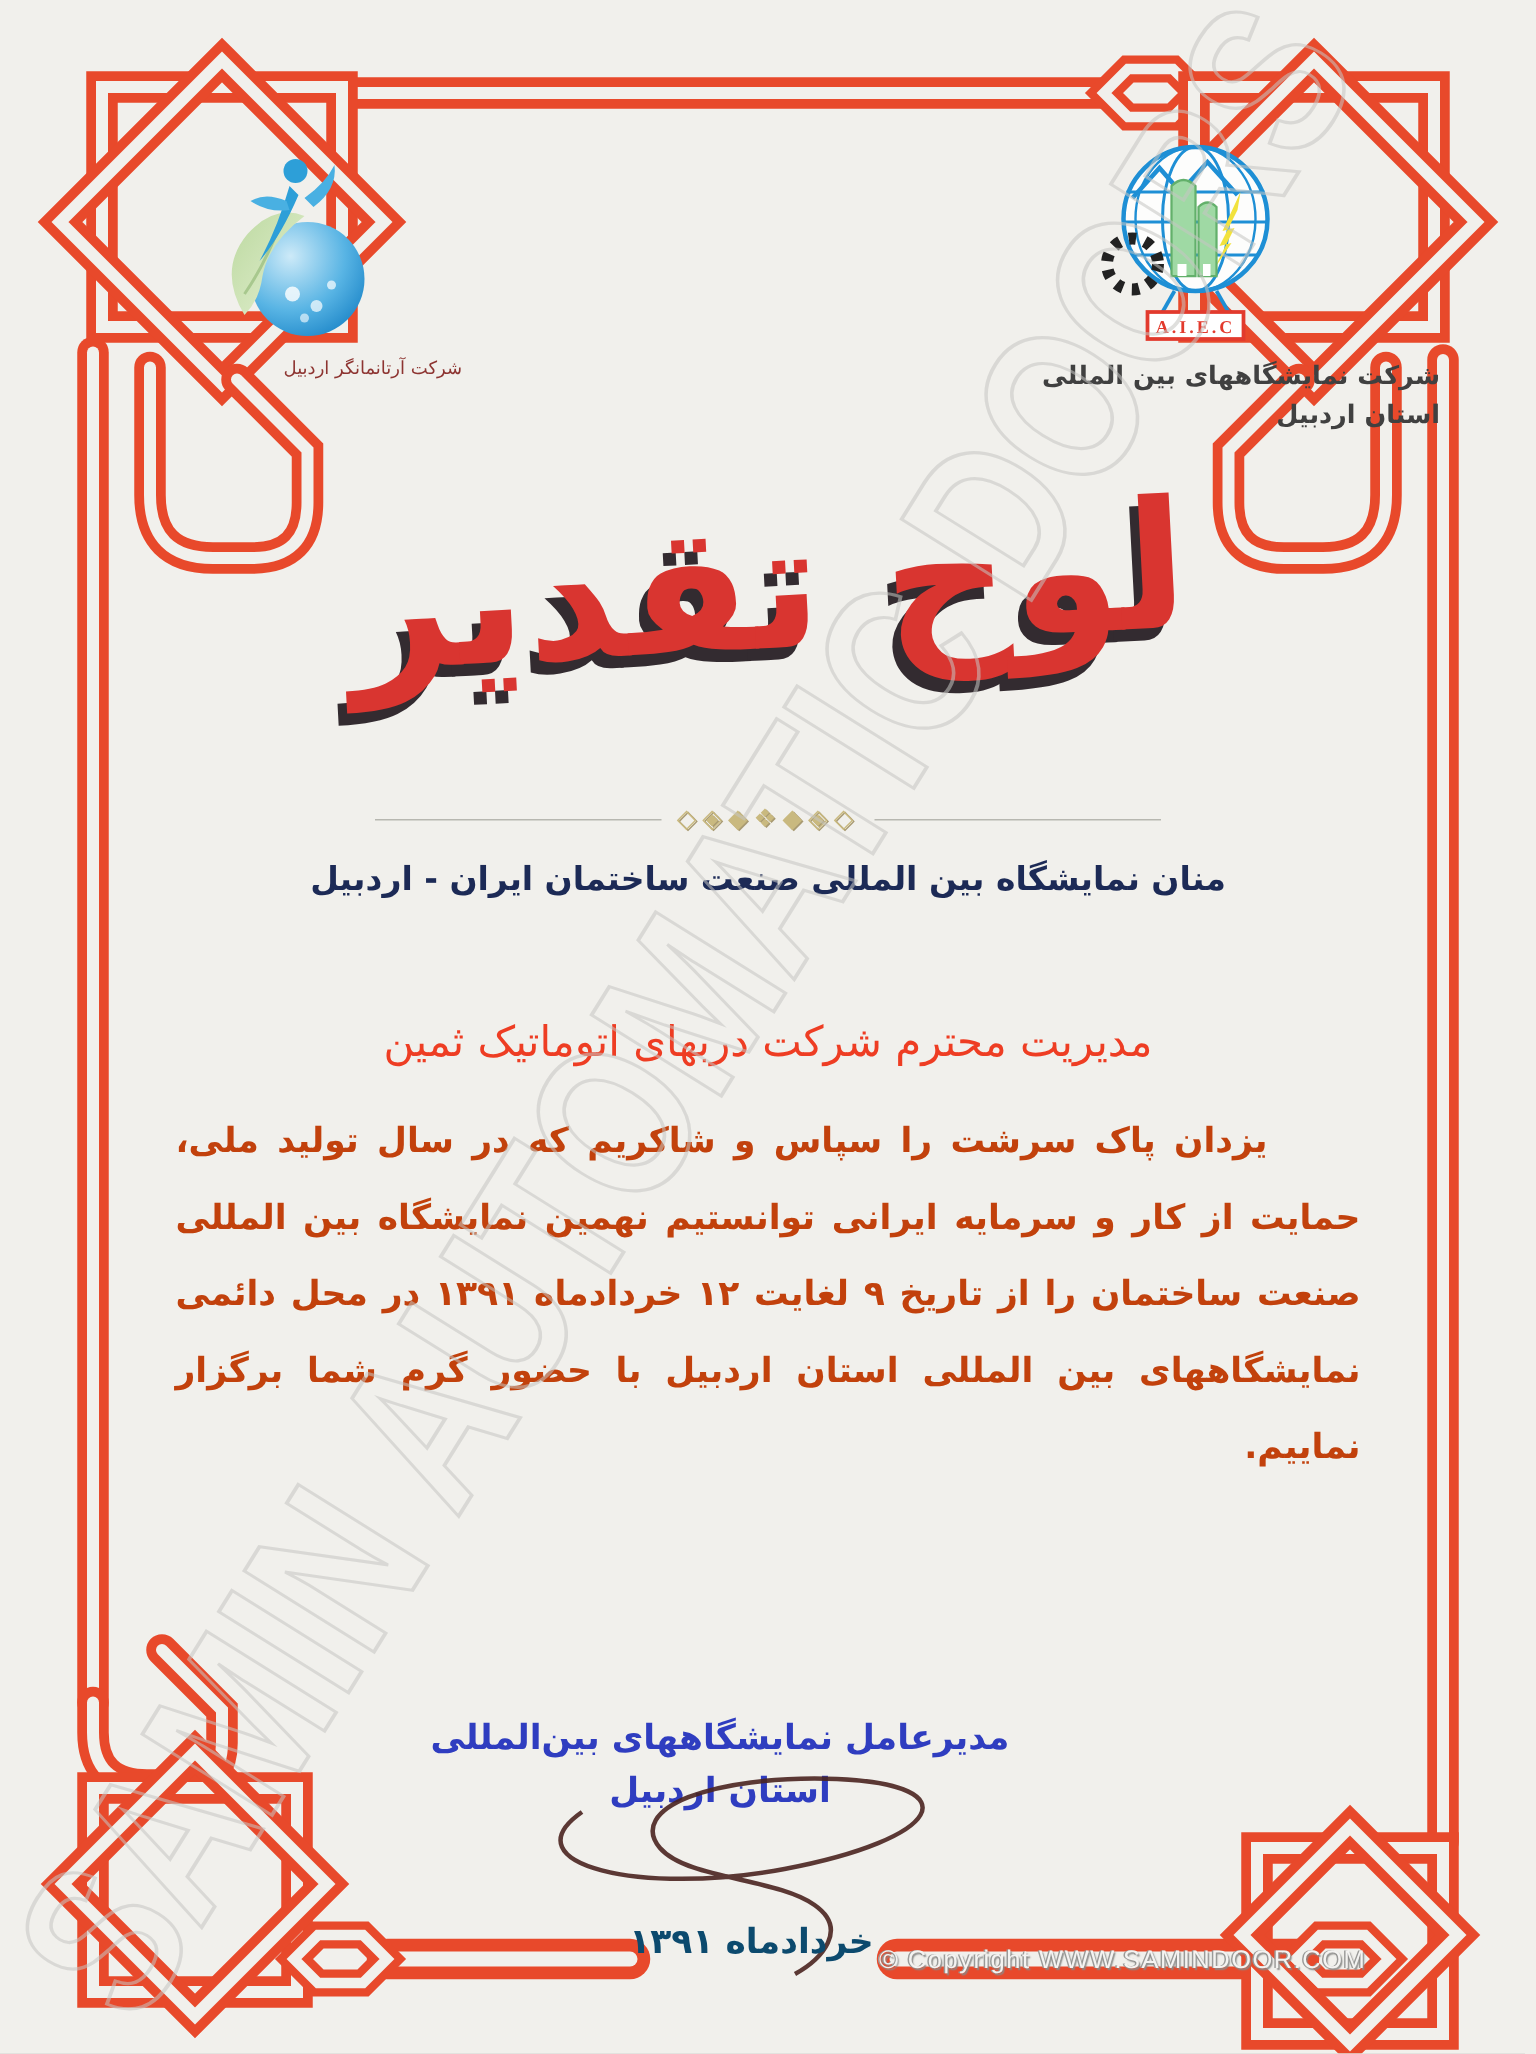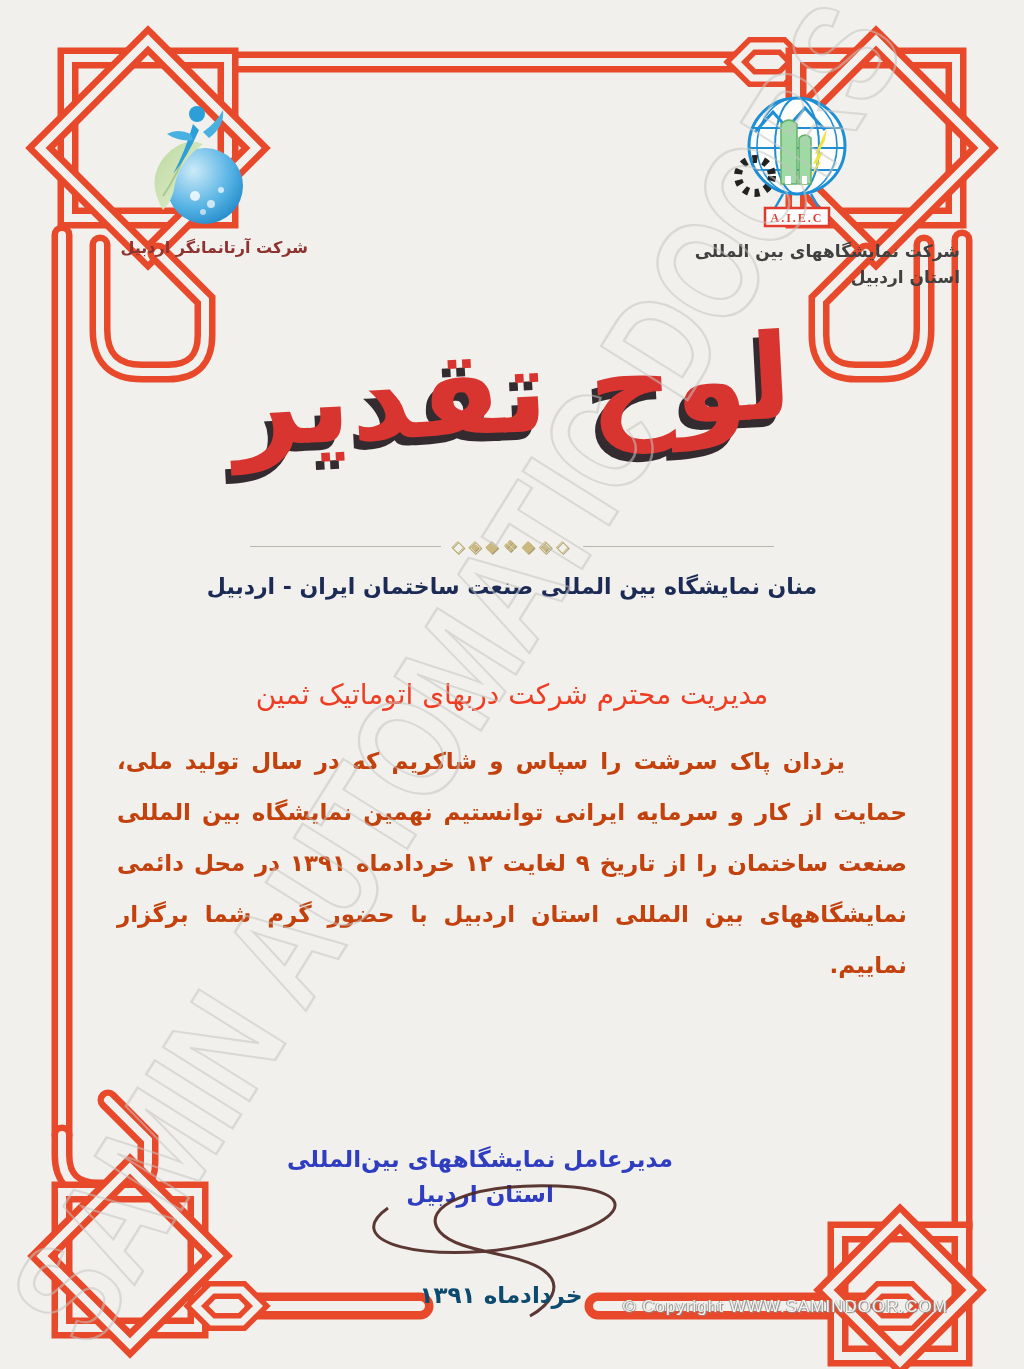--- a/index.html
+++ b/index.html
@@ -12,21 +12,21 @@
   .layer{position:absolute; inset:0; pointer-events:none;}
   .border-svg{z-index:2;}
   .watermark-svg{z-index:5; opacity:.55;}
   .content{position:absolute; inset:0; z-index:3;}
 
   
   .org{position:absolute; text-align:right;}
   .org-left{left:78px; top:100px; width:230px;}
   .org-right{left:630px; top:88px; width:330px;}
   .org-left .org-name{
-    margin-top:6px; color:#8d3431; font-weight:bold; font-size:16px; direction:rtl;
+    margin-top:6px; color:#8d3431; font-weight:normal; font-size:12px; direction:rtl;
   }
   .org-right .org-name1, .org-right .org-name2{
     color:#404040; font-weight:bold; font-size:17px; direction:rtl; line-height:26px;
   }
 
   
   .cert-title{
     position:absolute; top:322px; left:0; width:100%; text-align:center;
     color:#d93530; font-size:118px; font-weight:bold; direction:rtl;
     transform:rotate(-3deg); letter-spacing:4px;
@@ -72,21 +72,20 @@
   .footer-date{
     position:absolute; top:1282px; left:396px; width:210px; text-align:center;
     color:#0c4a6e; font-weight:bold; font-size:23px; direction:rtl; z-index:4;
   }
   .copyright{
     position:absolute; top:1297px; left:586px; z-index:6;
     color:#f4f3f1; font-size:17px; letter-spacing:1px;
     font-family:"Liberation Sans", sans-serif;
     text-shadow:1px 1px 1px #8a8a88, -1px 0 0 #9a9a98;
     white-space:nowrap;
-    padding-left:37px;
   }
 </style>
 </head>
 <body>
 
 <div class="page">
 
   <svg class="layer border-svg" viewBox="0 0 1024 1369" width="1024" height="1369" aria-hidden="true">
     <g fill="none" stroke-linecap="round" stroke-linejoin="miter">
 

